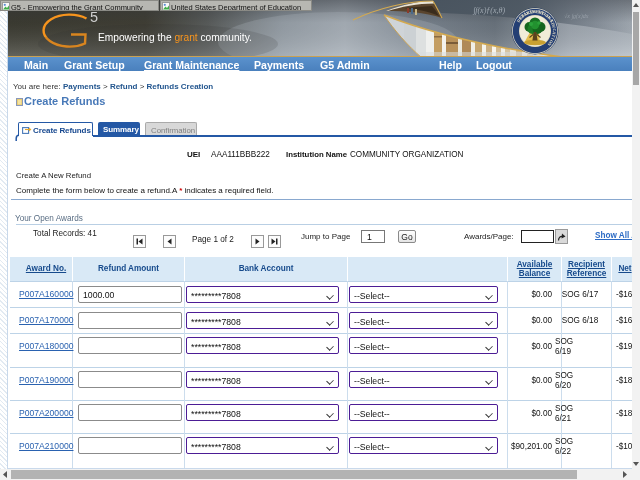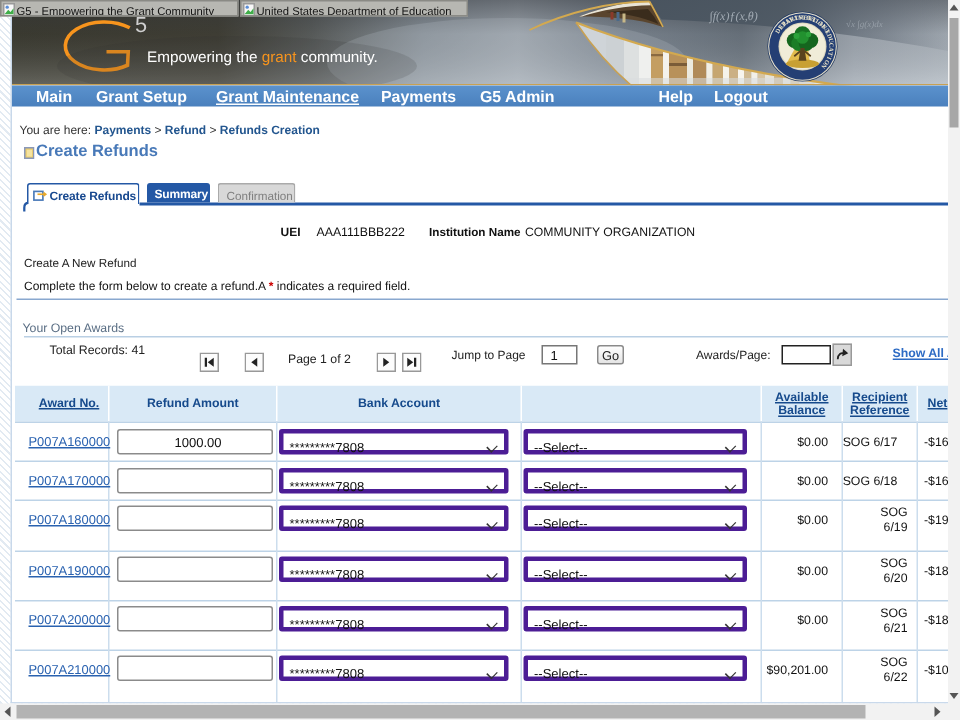--- a/index.html
+++ b/index.html
@@ -409,23 +409,23 @@
       <path d="M1,1 L1,8 L5,4.5 Z" fill="#555"></path>
     </svg>
 </div>
 
 <style>
 .hl { display:flex; align-items:center; justify-content:center; text-align:center; }
 .hd { color:#164a8c; font-weight:bold; font-size:8.2px; line-height:9.5px; }
 .rline { position:absolute; left:0; width:622px; height:1px; background:#bdd3e7; }
 .cline { position:absolute; top:24px; width:1px; height:187px; background:#ccdded; }
 .alink { position:absolute; left:9px; font-size:8.6px; color:#2a62b0; white-space:nowrap; }
-.inp { position:absolute; left:68px; width:104px; height:17px; background:#fff; border:1px solid #8b8b8b; border-radius:2px; font-size:8.7px; color:#111; padding:3px 0 0 4px;text-align:center; }
+.inp { position:absolute; left:68px; width:104px; height:17px; background:#fff; border:1px solid #8b8b8b; border-radius:2px; font-size:8.7px; color:#111; padding:3px 0 0 4px; }
 .sel1 { position:absolute; left:176px; width:153px; height:17px; }
 .sel2 { position:absolute; left:339px; width:149px; height:17px; }
-.sel1, .sel2 { background:#fff; border:3px solid #4c1d95; border-radius:2px; color:#111; }
+.sel1, .sel2 { background:#fff; border:1px solid #4c1d95; border-radius:2px; color:#111; }
 .sel1 span, .sel2 span { position:absolute; left:4px; top:4px; font-size:8.7px; white-space:nowrap; }
 .sel1:after, .sel2:after { content:""; position:absolute; right:5px; top:6px; width:5px; height:5px; border-left:1.4px solid #333; border-bottom:1.4px solid #333; transform:rotate(-45deg) scale(1,0.8); }
 .bal { position:absolute; left:440px; width:102px; text-align:right; font-size:8.2px; color:#111; }
 .sog { position:absolute; left:545px; width:50px; text-align:center; font-size:8.2px; color:#111; white-space:nowrap; }
-.sog2 { position:absolute; left:545px; width:50px; text-align:right; font-size:8.2px; color:#111; line-height:10px; }
+.sog2 { position:absolute; left:545px; width:50px; text-align:left; font-size:8.2px; color:#111; line-height:10px; }
 .net { position:absolute; left:606px; width:40px; font-size:8.2px; color:#111; white-space:nowrap; }
 </style>
 
 </body></html>

